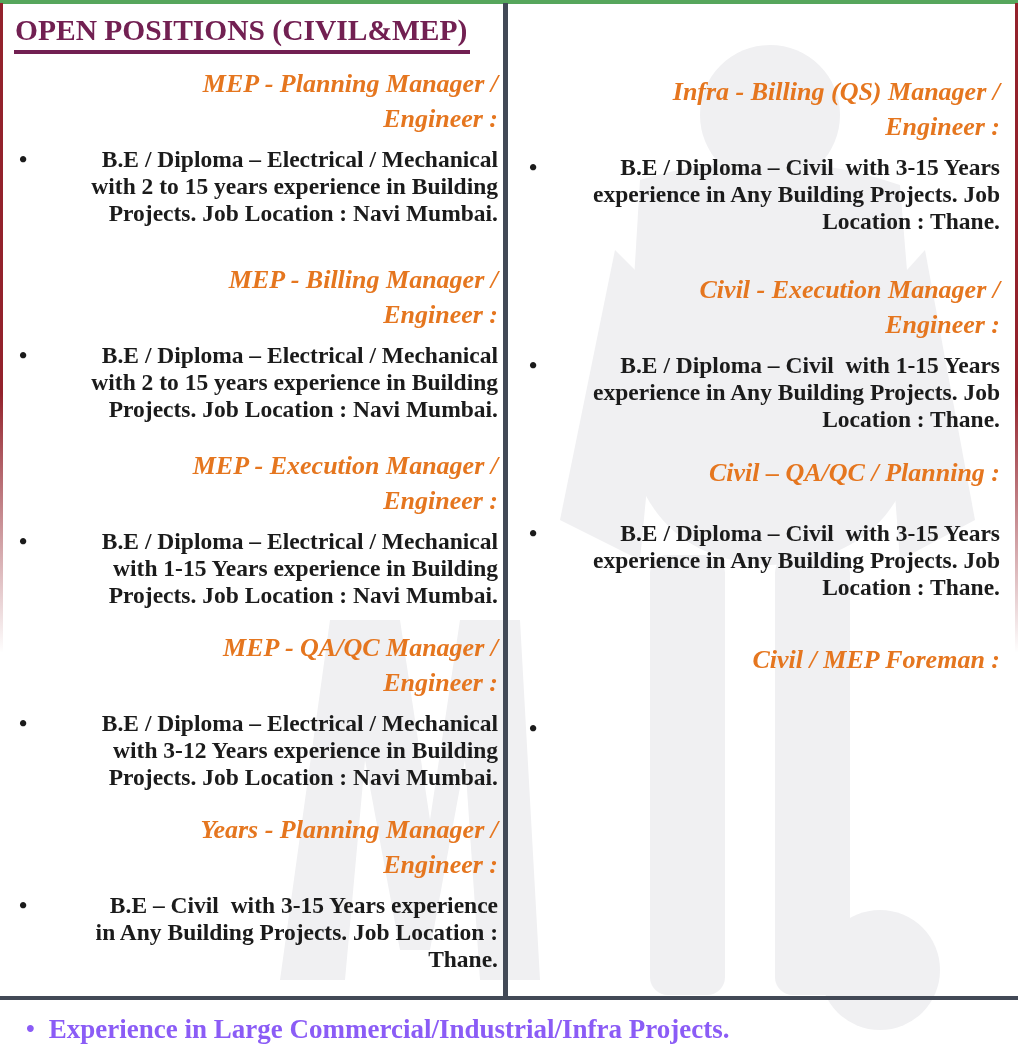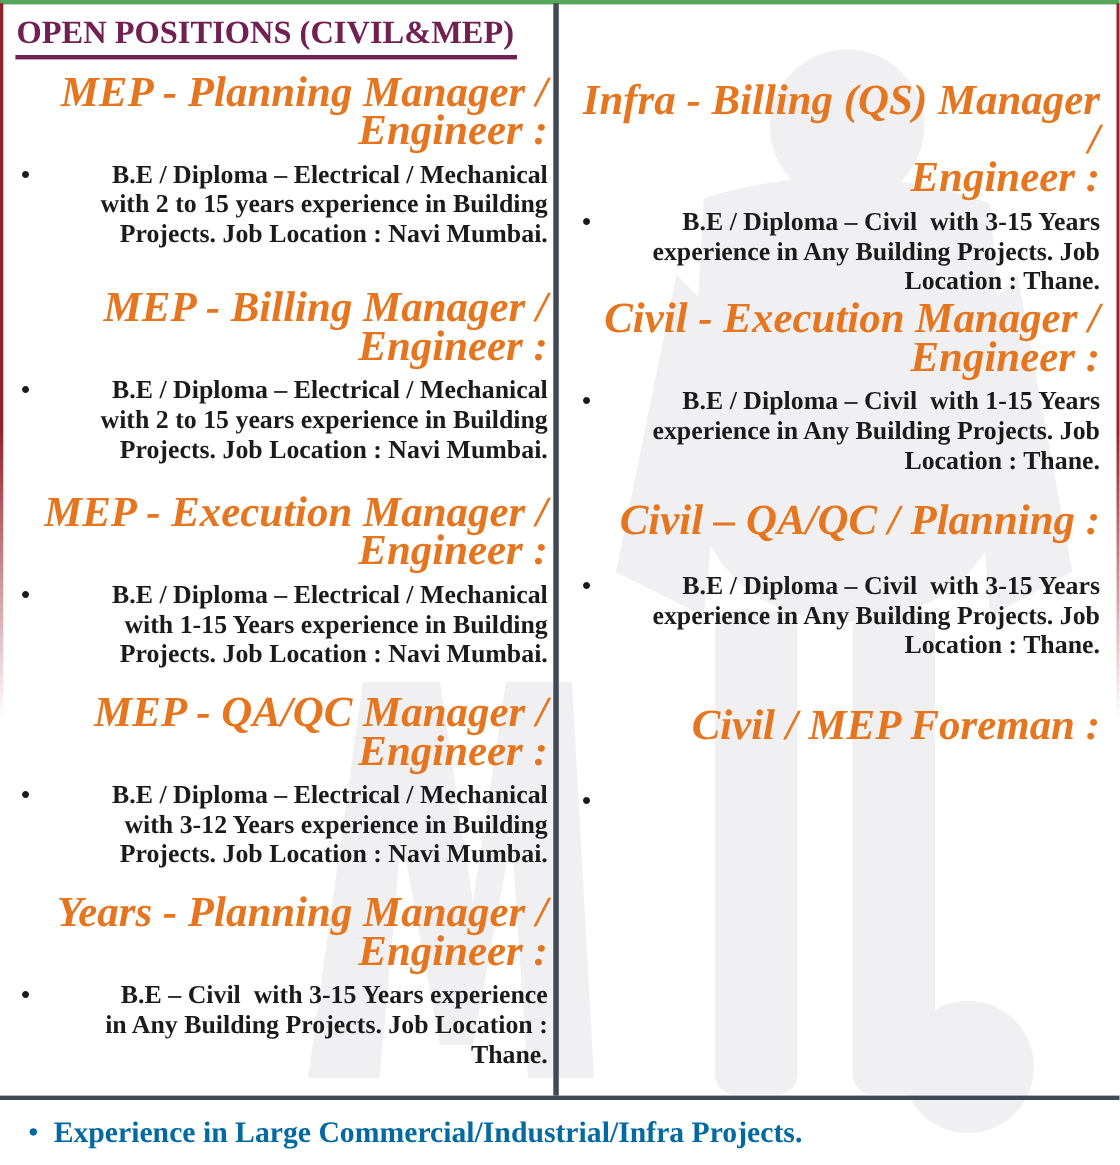--- a/index.html
+++ b/index.html
@@ -15,33 +15,33 @@
   .edge.right-edge{right:0;background:linear-gradient(#93222c 60%,rgba(147,34,44,0));}
   .divider{position:absolute;left:503px;top:3px;width:5px;height:993px;background:#424956;}
   .bottom-rule{position:absolute;left:0;top:996px;width:1018px;height:4px;background:#424956;}
   .header{position:absolute;top:14px;left:14px;}
   .header h1{
     margin:0;font-size:29.5px;font-weight:bold;color:#722052;
     border-bottom:4px solid #722052;padding:0 3px 3px 1px;white-space:nowrap;
   }
   .job{position:absolute;}
   .job-title{
-    margin:0;font-style:italic;font-weight:bold;font-size:39px;line-height:35px;
+    margin:0;font-style:italic;font-weight:bold;font-size:26px;line-height:35px;
     color:#e5761f;white-space:pre-wrap;
   }
   .job-body{
     margin:10px 0 0 0;font-weight:bold;font-size:23.5px;line-height:27px;
     color:#1b1b1b;white-space:pre-wrap;position:relative;padding-left:22px;
   }
   .gap-lg .job-body{margin-top:30px;}
   .gap-xl .job-body{margin-top:38px;}
   .bullet{position:absolute;left:1px;top:0;font-size:23.5px;}
   .footer{
     position:absolute;left:26px;top:1014px;font-weight:bold;font-size:27px;
-    color:#0369a1;white-space:nowrap;
+    color:#8b5cf6;white-space:nowrap;
   }
   .footer .footer-bullet{display:inline-block;margin-right:14px;font-size:25px;vertical-align:1px;}
 </style>
 </head>
 <body>
 
 <div class="page">
 
   <svg class="watermark" width="1018" height="1059" viewBox="0 0 1018 1059">
     <g fill="#f0f0f2">

